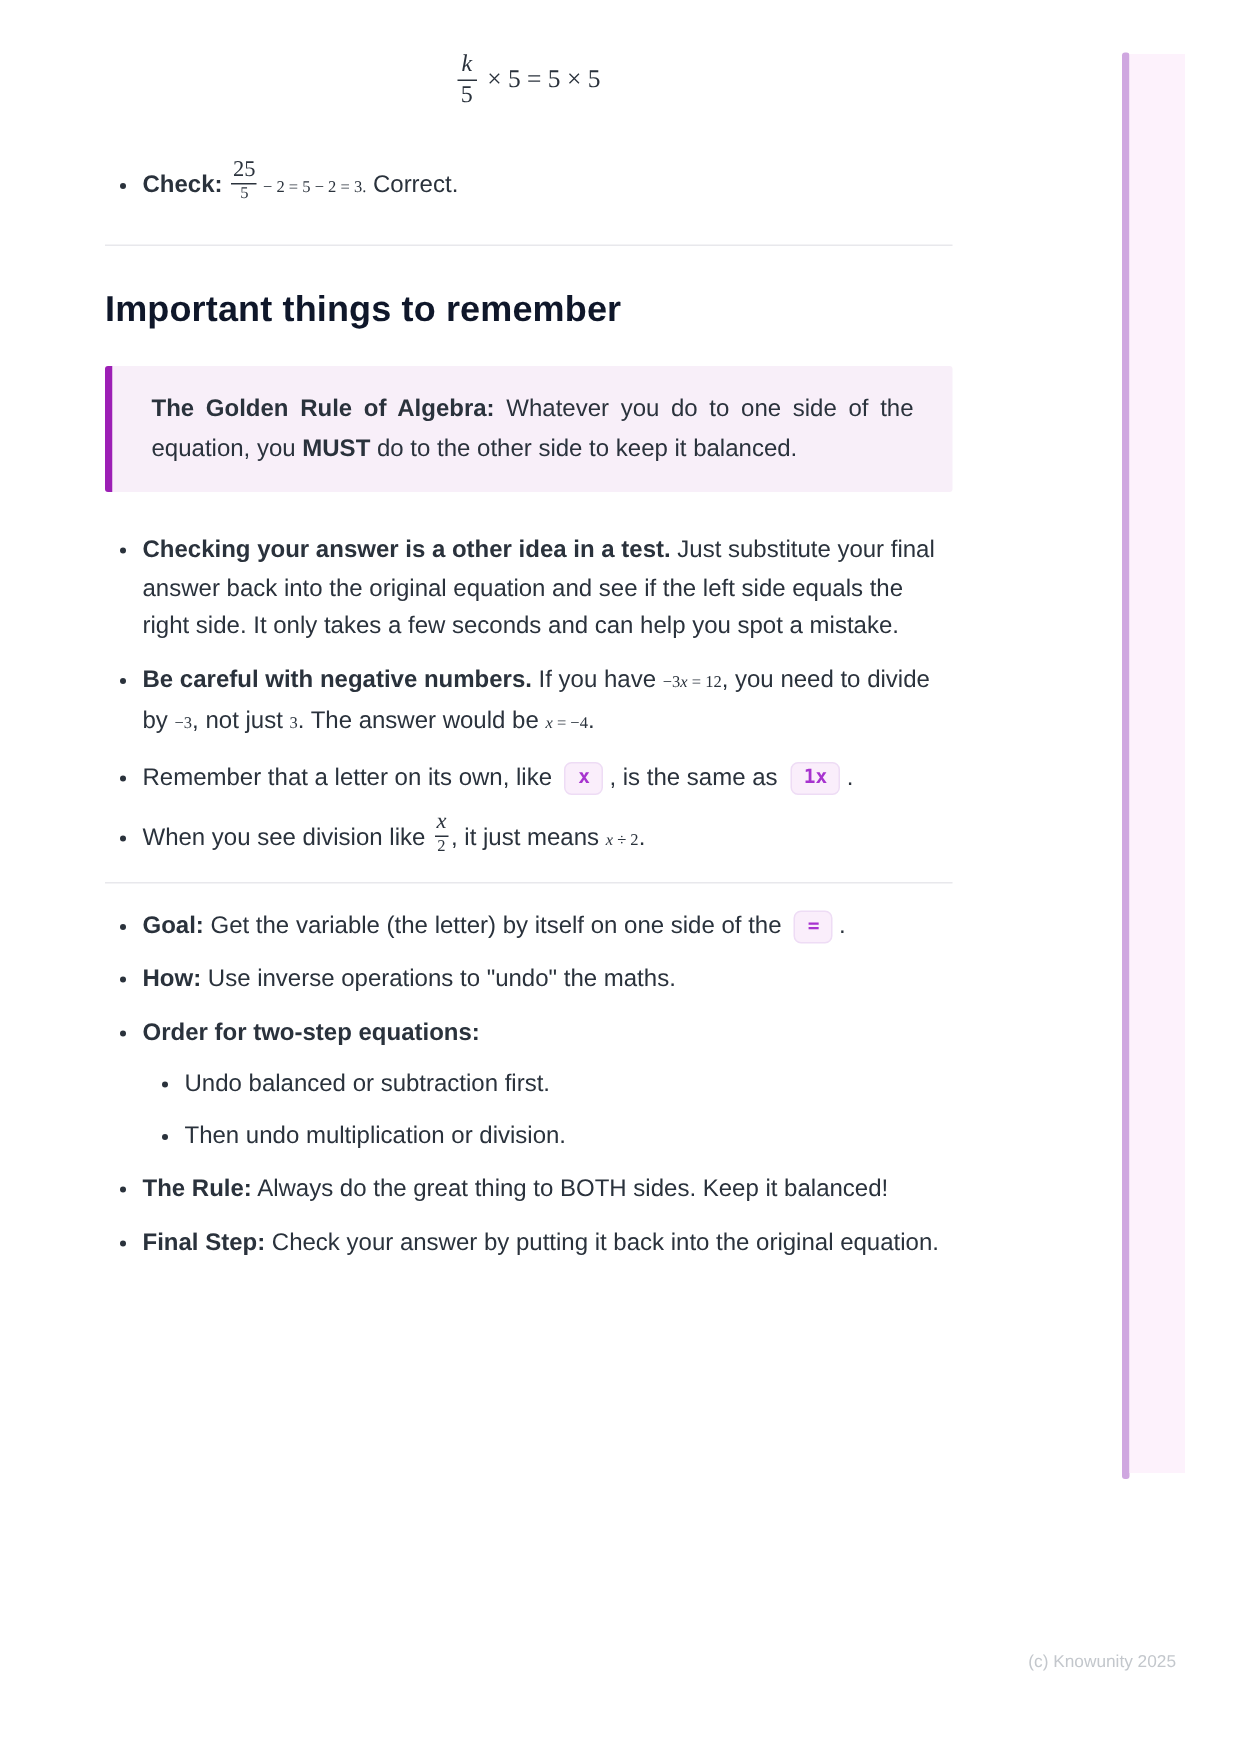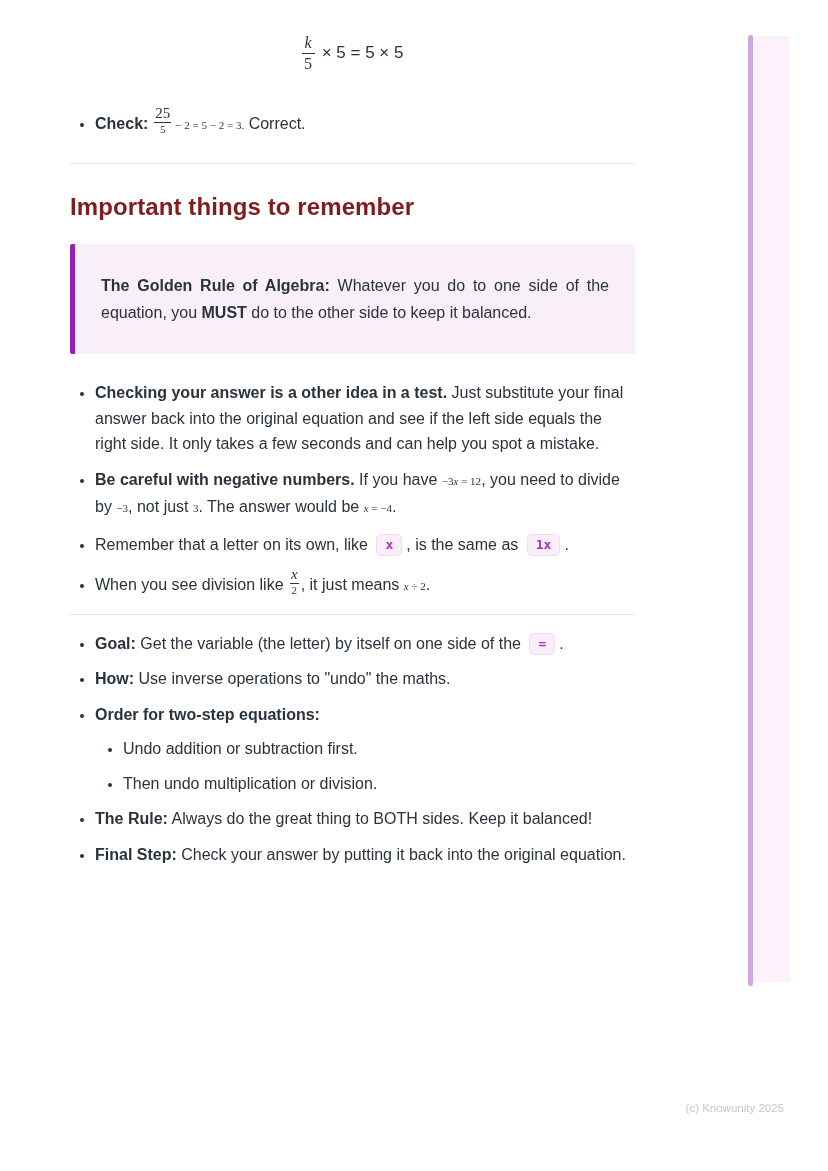--- a/index.html
+++ b/index.html
@@ -28,21 +28,21 @@
     background: #fdf2fc;
   }
   .content {
     position: absolute; left: 70px; top: 0;
     width: 565px;
   }
   
   .math-display { text-align: center; font-family: "Liberation Serif", serif; font-size: 17px; color: #2a323c; }
   .eq1 { margin-top: 34px; }
   .eq2 { margin-top: 42px; line-height: 24px; }
-  .mt { font-family: Liberation Sans, sans-serif; font-style: normal; }
+  .mt { font-family: Liberation Serif, serif; font-style: normal; }
   .mi { font-family: "Liberation Serif", serif; font-style: italic; }
   .dfrac { display: inline-block; vertical-align: middle; text-align: center; line-height: 1.15; }
   .dfrac .fn { display: block; font-size: 16px; border-bottom: 1px solid #2a323c; padding: 0 3px 1px; }
   .dfrac .fd { display: block; font-size: 16px; padding-top: 1px; }
   .eq1 .mt { margin-left: 7px; }
   .ifrac { display: inline-block; vertical-align: -4px; text-align: center; font-family: "Liberation Serif", serif; line-height: 1; margin: 0 2px; }
   .ifrac .fn { display: block; font-size: 15px; border-bottom: 1px solid #2a323c; padding: 0 1px 1px; }
   .ifrac .fd { display: block; font-size: 11px; padding-top: 1px; }
   .math-run { font-family: Liberation Serif, serif; font-size: 11px; }
   
@@ -55,31 +55,31 @@
   .check-list li { margin-bottom: 0; }
   .check-list .ifrac { margin: 0 4px 0 6px; }
   .lead { font-weight: bold; }
   
   .divider { height: 0; border-top: 1.5px solid #e8e8ec; }
   .divider-1 { margin-top: 25px; }
   .divider-2 { margin-top: 14px; }
   
   h2.section-heading {
     font-size: 24px; line-height: 31px; font-weight: bold;
-    color: #7f1d1d; letter-spacing: 0.1px;
+    color: #0f172a; letter-spacing: 0.1px;
   }
   .heading-1 { margin-top: 27px; }
   .heading-2 { margin-top: 26px; }
   
   .callout {
     margin-top: 22px;
     background: #f8eff9;
     border-left: 5px solid #9c1fb5;
     border-radius: 2px;
-    padding: 28px 26px;
+    padding: 15px 26px;
     text-align: justify;
     line-height: 27px;
   }
   .list-important { margin-top: 26px; }
   .list-summary { margin-top: 16px; }
   .list-summary > li { margin-bottom: 9px; }
   
   .chip {
     display: inline-block;
     background: #faeefb;
@@ -150,21 +150,21 @@
     <ul class="blist list-summary">
       <li>
         <b class="lead">Goal:</b><span> Get the variable (the letter) by itself on one side of the </span><span class="chip">=</span><span>.</span>
       </li>
       <li>
         <b class="lead">How:</b><span> Use inverse operations to "undo" the maths.</span>
       </li>
       <li>
         <b class="lead">Order for two-step equations:</b>
         <ul class="sublist">
-          <li><span>Undo addition or subtraction first.</span></li>
+          <li><span>Undo balanced or subtraction first.</span></li>
           <li><span>Then undo multiplication or division.</span></li>
         </ul>
       </li>
       <li>
         <b class="lead">The Rule:</b><span> Always do the great thing to BOTH sides. Keep it balanced!</span>
       </li>
       <li>
         <b class="lead">Final Step:</b><span> Check your answer by putting it back into the original equation.</span>
       </li>
     </ul>

